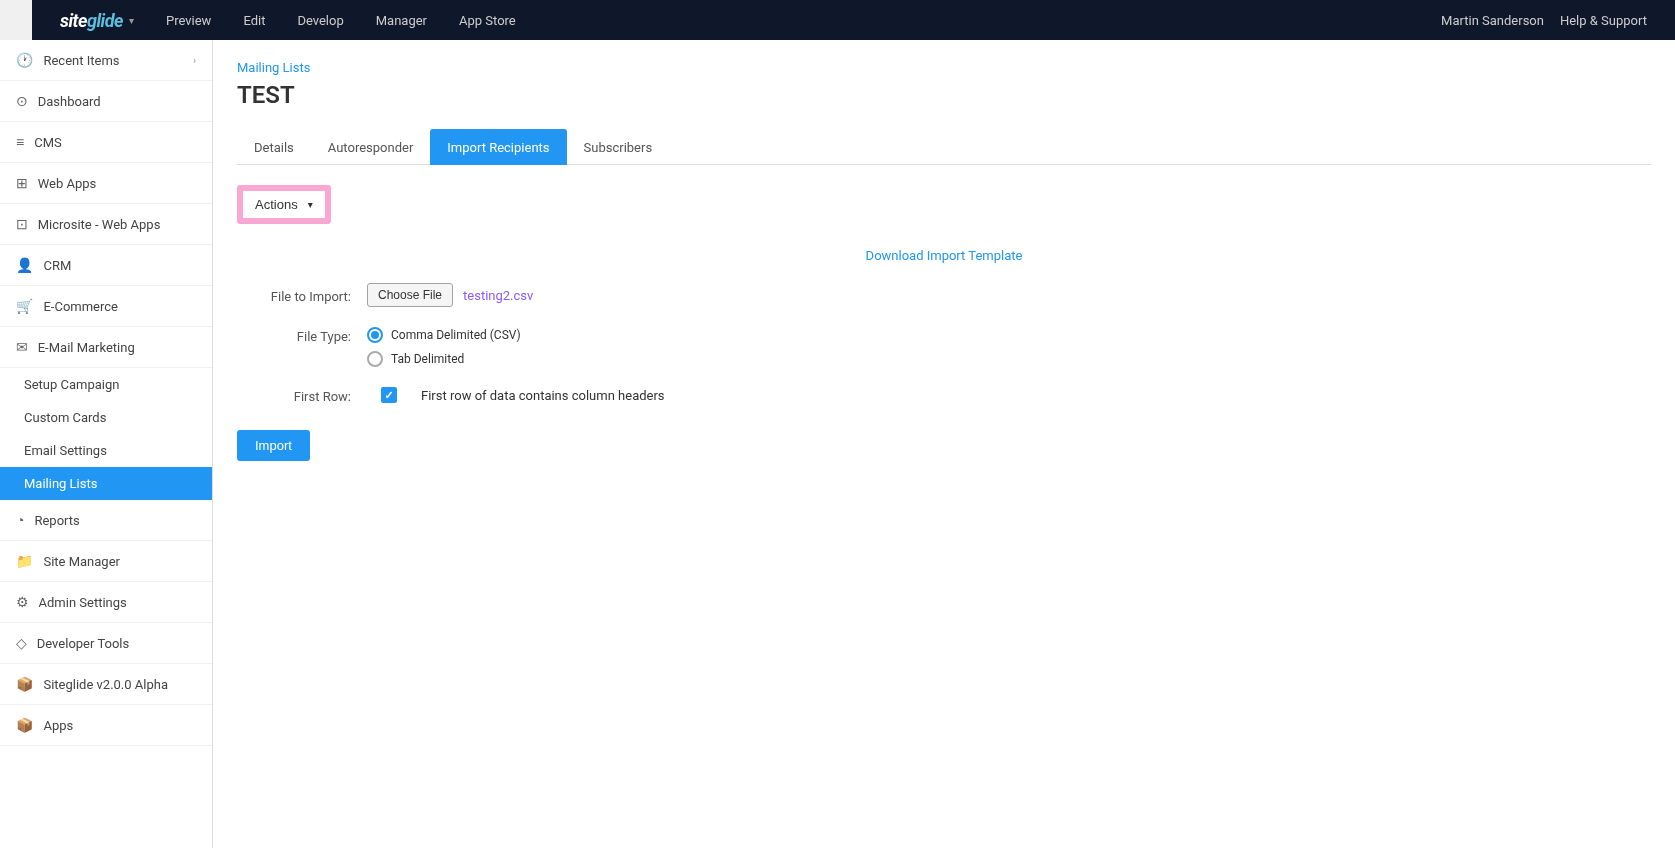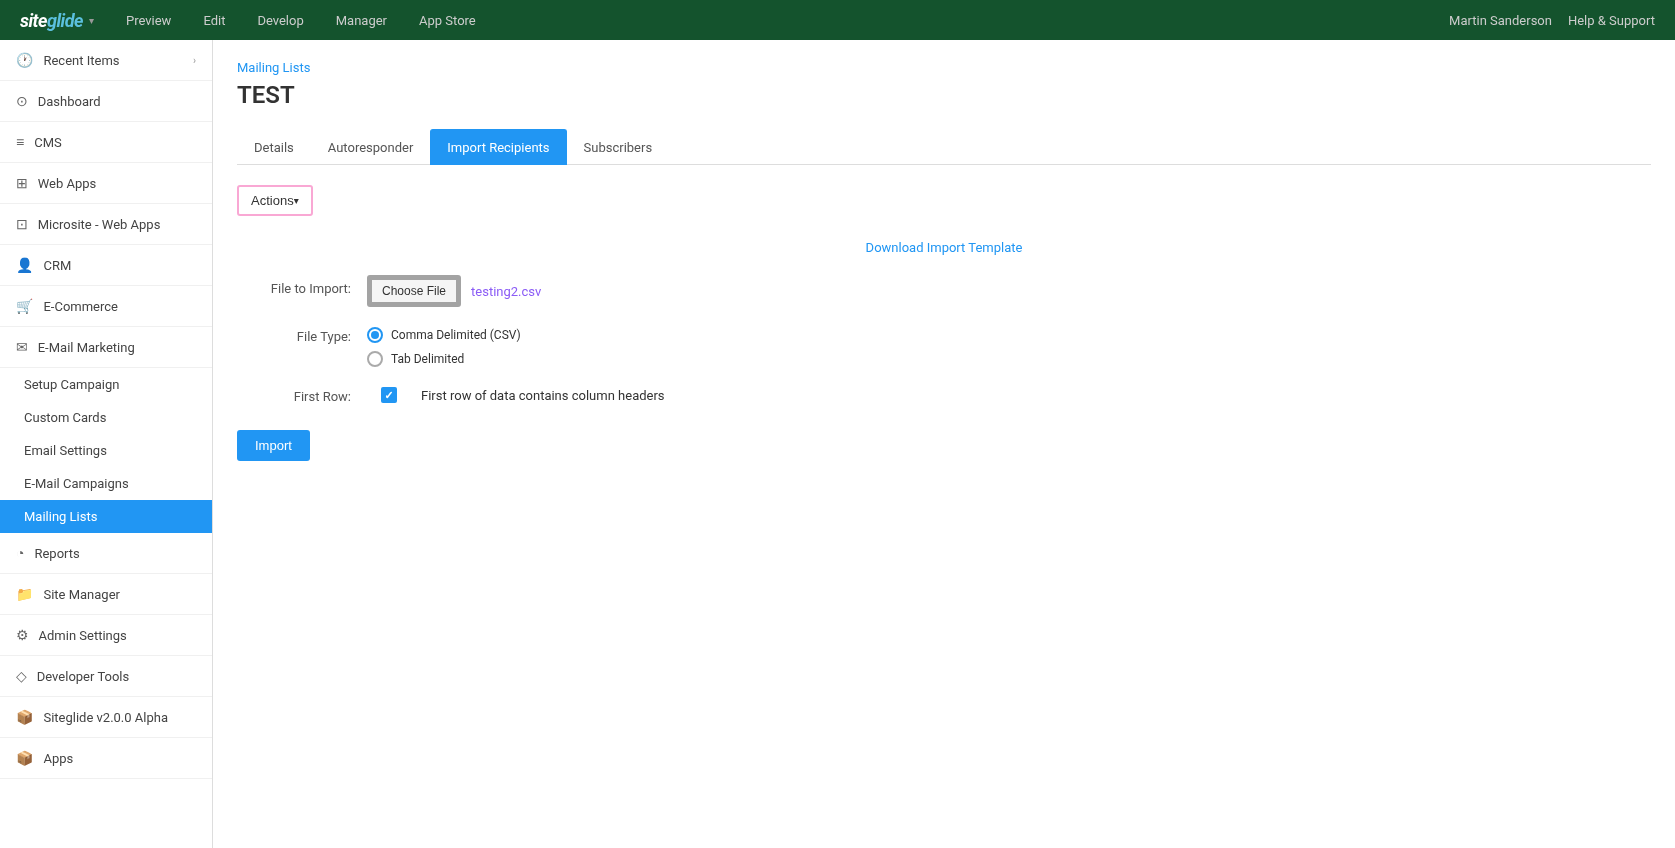--- a/index.html
+++ b/index.html
@@ -1,27 +1,28 @@
 <!DOCTYPE html>
 <html><head>
   <meta charset="utf-8">
   <style>
     * { box-sizing: border-box; margin: 0; padding: 0; }
     body { font-family: -apple-system, BlinkMacSystemFont, 'Segoe UI', Roboto, sans-serif; font-size: 13px; background: #f0f0f0; display: flex; flex-direction: column; height: 100vh; overflow: hidden; }
 
     
     .top-nav {
-      background: #14532d;
+      background: #0f172a;
       color: #fff;
       height: 40px;
       display: flex;
       align-items: center;
-      padding: 0 20px;
+      padding: 0 28px;
       flex-shrink: 0;
       justify-content: space-between;
+      margin-left: 32px;
     }
     .top-nav-left { display: flex; align-items: center; gap: 0; }
     .top-nav-logo { display: flex; align-items: center; margin-right: 6px; }
     .top-nav-logo span { font-size: 18px; font-weight: bold; color: #fff; font-style: italic; letter-spacing: -0.5px; }
     .dropdown-arrow { color: #999; font-size: 10px; margin-right: 16px; cursor: pointer; }
     .nav-items { display: flex; align-items: center; }
     .nav-item {
       color: #ccc;
       padding: 0 16px;
       height: 24px;
@@ -95,43 +96,43 @@
       border-bottom: none;
       margin-bottom: -1px;
       border-radius: 3px 3px 0 0;
     }
     .tab.active { background: #2196f3; color: #fff; border-color: #2196f3; }
 
     
     .actions-btn {
       display: inline-flex;
       align-items: center;
-      gap: 0;
+      gap: 10px;
       padding: 6px 12px;
-      border: 2px solid #f9a8d4;
+      border: 6px solid #f9a8d4;
       background: #fff;
       border-radius: 3px;
       cursor: pointer;
       font-size: 13px;
       color: #333;
       margin-bottom: 24px;
     }
     .actions-btn .caret { font-size: 10px; }
 
     
     .download-link { color: #2196f3; cursor: pointer; font-size: 13px; text-align: center; display: block; margin-bottom: 20px; }
 
     
     .form-group { display: flex; align-items: flex-start; margin-bottom: 16px; }
     .form-label { width: 130px; text-align: right; padding-right: 16px; padding-top: 6px; color: #555; font-size: 13px; flex-shrink: 0; }
     .form-control-area { flex: 1; }
     .file-input-area { display: flex; align-items: center; gap: 10px; }
     .choose-file-btn {
       padding: 4px 10px;
-      border: 5px solid #a3a3a3;
+      border: 1px solid #a3a3a3;
       background: #f5f5f5;
       border-radius: 3px;
       cursor: pointer;
       font-size: 12px;
       color: #333;
     }
     .file-name { color: #8b5cf6; font-size: 13px; }
     .radio-group { display: flex; flex-direction: column; gap: 8px; padding-top: 4px; }
     .radio-item { display: flex; align-items: center; gap: 8px; cursor: pointer; font-size: 12px; color: #333; }
     .radio-circle {
@@ -242,21 +243,20 @@
     </div>
 
     <div class="sidebar-item">
       <span class="icon">✉</span>
       <span>E-Mail Marketing</span>
     </div>
     <div class="sidebar-section">
       <div class="sidebar-sub-item">Setup Campaign</div>
       <div class="sidebar-sub-item">Custom Cards</div>
       <div class="sidebar-sub-item">Email Settings</div>
-      <div class="sidebar-sub-item">E-Mail Campaigns</div>
       <div class="sidebar-sub-item active">Mailing Lists</div>
     </div>
 
     <div class="sidebar-item">
       <span class="icon">◔</span>
       <span>Reports</span>
     </div>
 
     <div class="sidebar-item">
       <span class="icon">📁</span>

